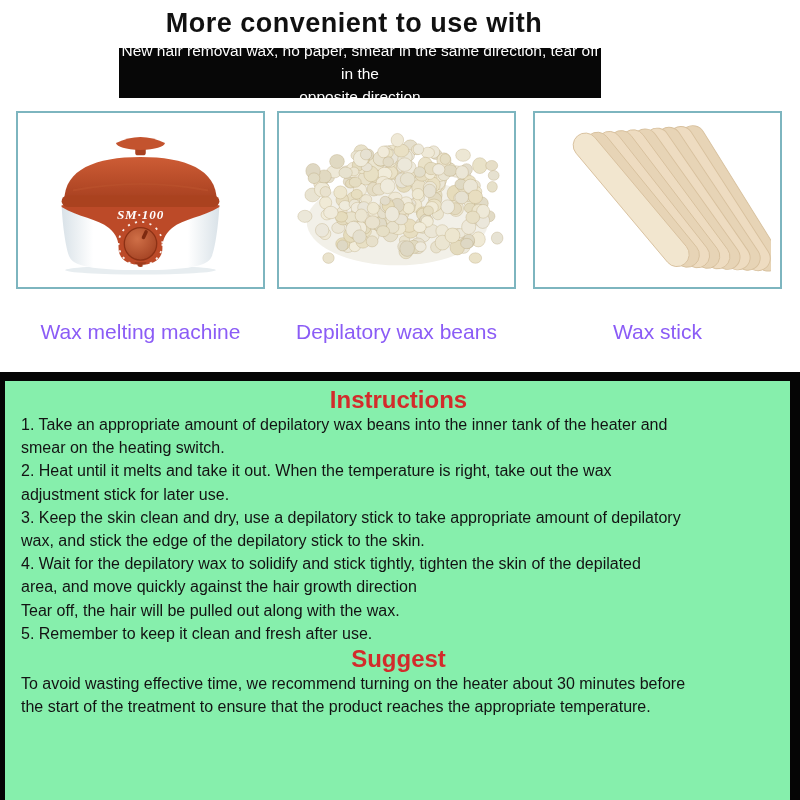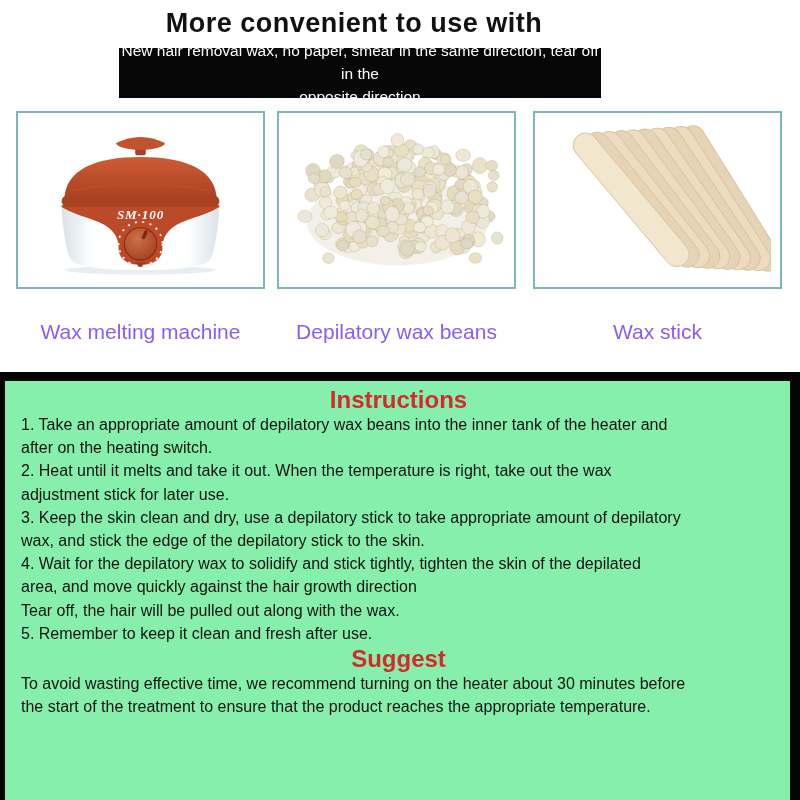--- a/index.html
+++ b/index.html
@@ -434,21 +434,21 @@
     </svg>
   </div>
 
   <div class="caption cap-1">Wax melting machine</div>
   <div class="caption cap-2">Depilatory wax beans</div>
   <div class="caption cap-3">Wax stick</div>
 
   <div class="frame">
     <div class="section-title">Instructions</div>
     <div class="body-line">1. Take an appropriate amount of depilatory wax beans into the inner tank of the heater and</div>
-    <div class="body-line">after on the heating switch.</div>
+    <div class="body-line">smear on the heating switch.</div>
     <div class="body-line">2. Heat until it melts and take it out. When the temperature is right, take out the wax</div>
     <div class="body-line">adjustment stick for later use.</div>
     <div class="body-line">3. Keep the skin clean and dry, use a depilatory stick to take appropriate amount of depilatory</div>
     <div class="body-line">wax, and stick the edge of the depilatory stick to the skin.</div>
     <div class="body-line">4. Wait for the depilatory wax to solidify and stick tightly, tighten the skin of the depilated</div>
     <div class="body-line">area, and move quickly against the hair growth direction</div>
     <div class="body-line">Tear off, the hair will be pulled out along with the wax.</div>
     <div class="body-line">5. Remember to keep it clean and fresh after use.</div>
     <div class="section-title">Suggest</div>
     <div class="body-line">To avoid wasting effective time, we recommend turning on the heater about 30 minutes before</div>

